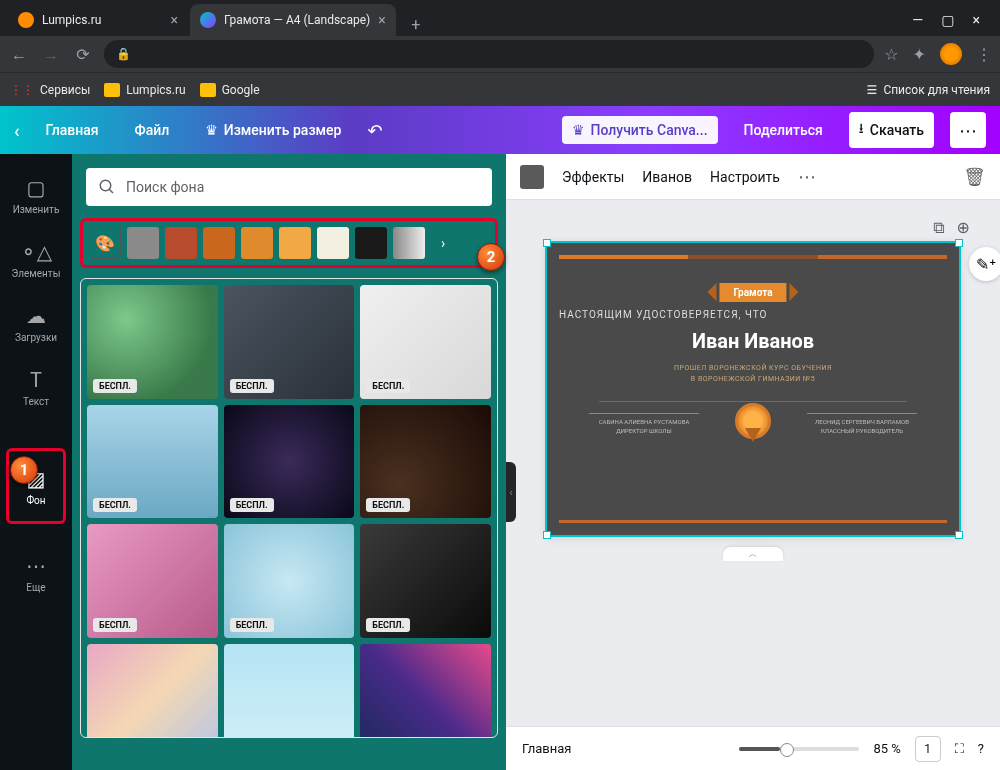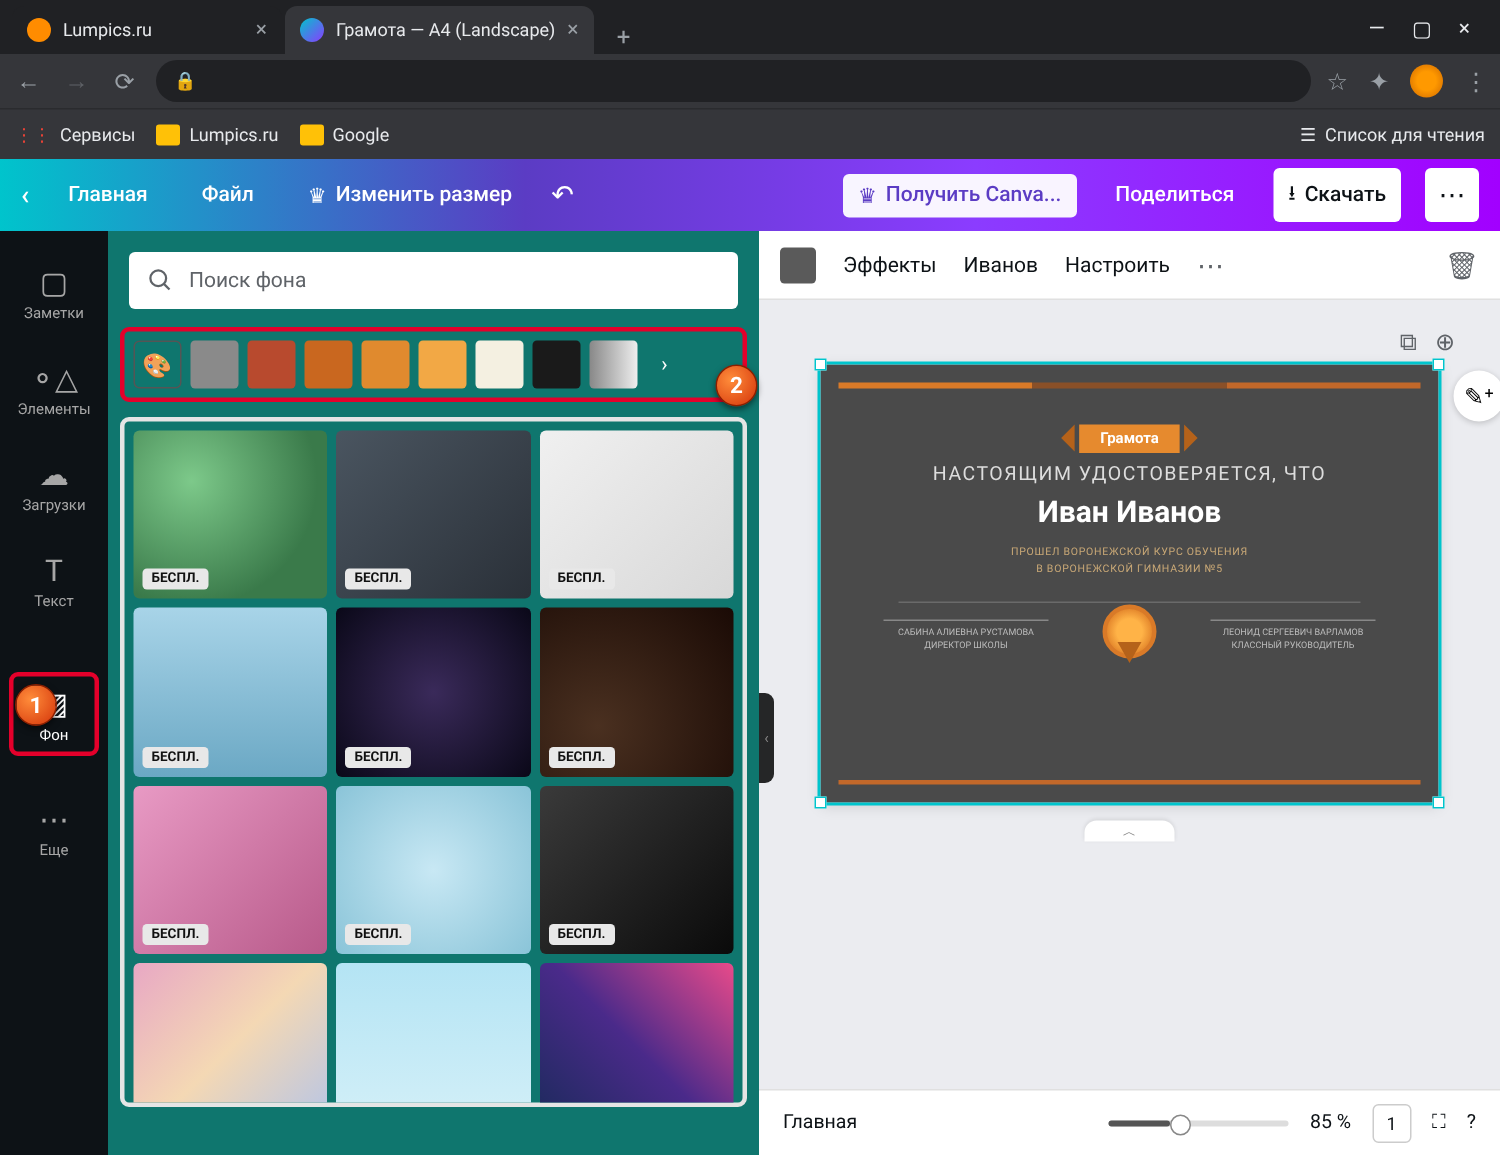--- a/index.html
+++ b/index.html
@@ -38,34 +38,34 @@
 .undo { font-size:18px; }
 
 
 .main { display:flex; height:616px; }
 
 
 .rail { width:72px; background:#0d1216; display:flex; flex-direction:column; align-items:center; padding-top:10px; gap:2px; position:relative; }
 .rail-item { width:72px; height:62px; display:flex; flex-direction:column; align-items:center; justify-content:center; gap:4px; color:#a6a6a6; font-size:10px; position:relative; }
 .rail-item.active { color:#fff; }
 .rail-item .ric { font-size:20px; }
-.rail-item.boxed { border:3px solid #e4002b; border-radius:6px; margin:4px 6px; width:60px; height:56px; }
+.rail-item.boxed { border:3px solid #e4002b; border-radius:6px; margin:4px 6px; width:60px; height:76px; }
 .callout { position:absolute; width:28px; height:28px; border-radius:50%; background:radial-gradient(circle at 35% 35%,#ff8c3a,#d4340a); color:#fff; font-weight:700; font-size:15px; display:flex; align-items:center; justify-content:center; box-shadow:0 2px 4px rgba(0,0,0,0.5); border:1px solid #8a1f00; z-index:20; }
 
 
 .panel { width:434px; background:#0f766e; padding:14px 14px 0 14px; position:relative; }
 .searchbox { height:38px; background:#fff; border-radius:4px; display:flex; align-items:center; padding:0 12px; gap:10px; color:#5f6368; font-size:14px; margin-bottom:12px; }
 .searchbox svg { width:18px; height:18px; }
 .colorrow-wrap { border:3px solid #e4002b; border-radius:6px; padding:6px 6px; margin:0 -6px 10px -6px; position:relative; }
 .colorrow { display:flex; align-items:center; gap:6px; }
 .palette-btn { width:32px; height:32px; border:1px solid #555; border-radius:4px; display:flex; align-items:center; justify-content:center; color:#fff; font-size:16px; }
 .swatch { width:32px; height:32px; border-radius:3px; }
 .swatch.grad { background:linear-gradient(90deg,#888,#eee); }
 .chev { width:24px; height:32px; display:flex; align-items:center; justify-content:center; color:#fff; font-size:14px; }
-.grid-wrap { border:3px solid #e5e5e5; border-radius:6px; padding:6px; margin:0 -6px; height:460px; overflow:hidden; position:relative; }
+.grid-wrap { border:1px solid #e5e5e5; border-radius:6px; padding:6px; margin:0 -6px; height:460px; overflow:hidden; position:relative; }
 .grid { display:grid; grid-template-columns:repeat(3,1fr); gap:6px; }
 .tile { aspect-ratio:1.15; border-radius:4px; position:relative; overflow:hidden; }
 .badge { position:absolute; bottom:6px; left:6px; background:#e8e8e8; color:#111; font-size:9px; font-weight:700; padding:2px 6px; border-radius:3px; }
 .panel-handle { position:absolute; right:-10px; top:50%; width:10px; height:60px; background:#252627; border-radius:0 6px 6px 0; display:flex; align-items:center; justify-content:center; color:#888; font-size:10px; }
 
 
 .canvas-area { flex:1; background:#ebecf0; display:flex; flex-direction:column; }
 .toolbar { height:46px; background:#fff; border-bottom:1px solid #e0e0e0; display:flex; align-items:center; padding:0 14px; gap:18px; font-size:14px; color:#0d1216; }
 .tb-color { width:24px; height:24px; background:#5a5a5a; border-radius:3px; }
 .tb-spacer { flex:1; }
@@ -82,21 +82,21 @@
 
 
 .cert { position:absolute; inset:12px; }
 .cert-top { position:absolute; top:0; left:0; right:0; height:4px; display:flex; }
 .cert-top span{flex:1;background:#d97a28}.cert-top span:nth-child(2){background:#8a5028}.cert-top span:nth-child(3){background:#c2682a}
 .cert-bot { position:absolute; bottom:0; left:0; right:0; height:3px; background:#c2682a; }
 .ribbon { position:absolute; top:28px; left:50%; transform:translateX(-50%); background:#e68a2e; color:#fff; font-size:10px; font-weight:700; padding:4px 14px; }
 .ribbon::before,.ribbon::after{content:"";position:absolute;top:0;border:9px solid transparent}
 .ribbon::before{left:-12px;border-right-color:#b5621a;border-left:none}
 .ribbon::after{right:-12px;border-left-color:#b5621a;border-right:none}
-.sub1 { position:absolute; top:54px; width:100%; text-align:center; color:#ddd; font-size:13px; letter-spacing:1px; }
+.sub1 { position:absolute; top:54px; width:100%; text-align:left; color:#ddd; font-size:10px; letter-spacing:1px; }
 .name { position:absolute; top:74px; width:100%; text-align:center; color:#fff; font-size:20px; font-weight:700; }
 .sub2 { position:absolute; top:108px; width:100%; text-align:center; color:#c9a876; font-size:7px; letter-spacing:0.5px; line-height:1.6; }
 .line { position:absolute; top:146px; left:40px; right:40px; height:1px; background:#6a6a6a; }
 .sigs { position:absolute; top:158px; left:30px; right:30px; display:flex; justify-content:space-between; }
 .sig { width:110px; text-align:center; color:#bbb; font-size:6px; border-top:1px solid #888; padding-top:3px; line-height:1.5; }
 .medal { position:absolute; top:148px; left:50%; transform:translateX(-50%); width:36px; height:36px; border-radius:50%; background:radial-gradient(circle,#ffb347 40%,#e68a2e 70%); border:3px solid #d97a28; }
 .medal::after { content:""; position:absolute; bottom:-14px; left:50%; transform:translateX(-50%); border:8px solid transparent; border-top:14px solid #b5621a; }
 
 .addpage { margin-top:14px; width:412px; height:40px; background:#fff; border-radius:4px; display:flex; align-items:center; justify-content:center; font-size:13px; color:#0d1216; box-shadow:0 1px 3px rgba(0,0,0,0.1); }
 
@@ -186,21 +186,21 @@
       <span>Скачать</span>
     </span>
   <span class="ch-more">⋯</span>
 </div>
 
 <div class="main">
 
   <div class="rail">
     <div class="rail-item">
         <span class="ric">▢</span>
-        <span>Заметки</span>
+        <span>Изменить</span>
       </div>
     <div class="rail-item">
         <span class="ric">⚬△</span>
         <span>Элементы</span>
       </div>
     <div class="rail-item">
         <span class="ric">☁</span>
         <span>Загрузки</span>
       </div>
     <div class="rail-item">

